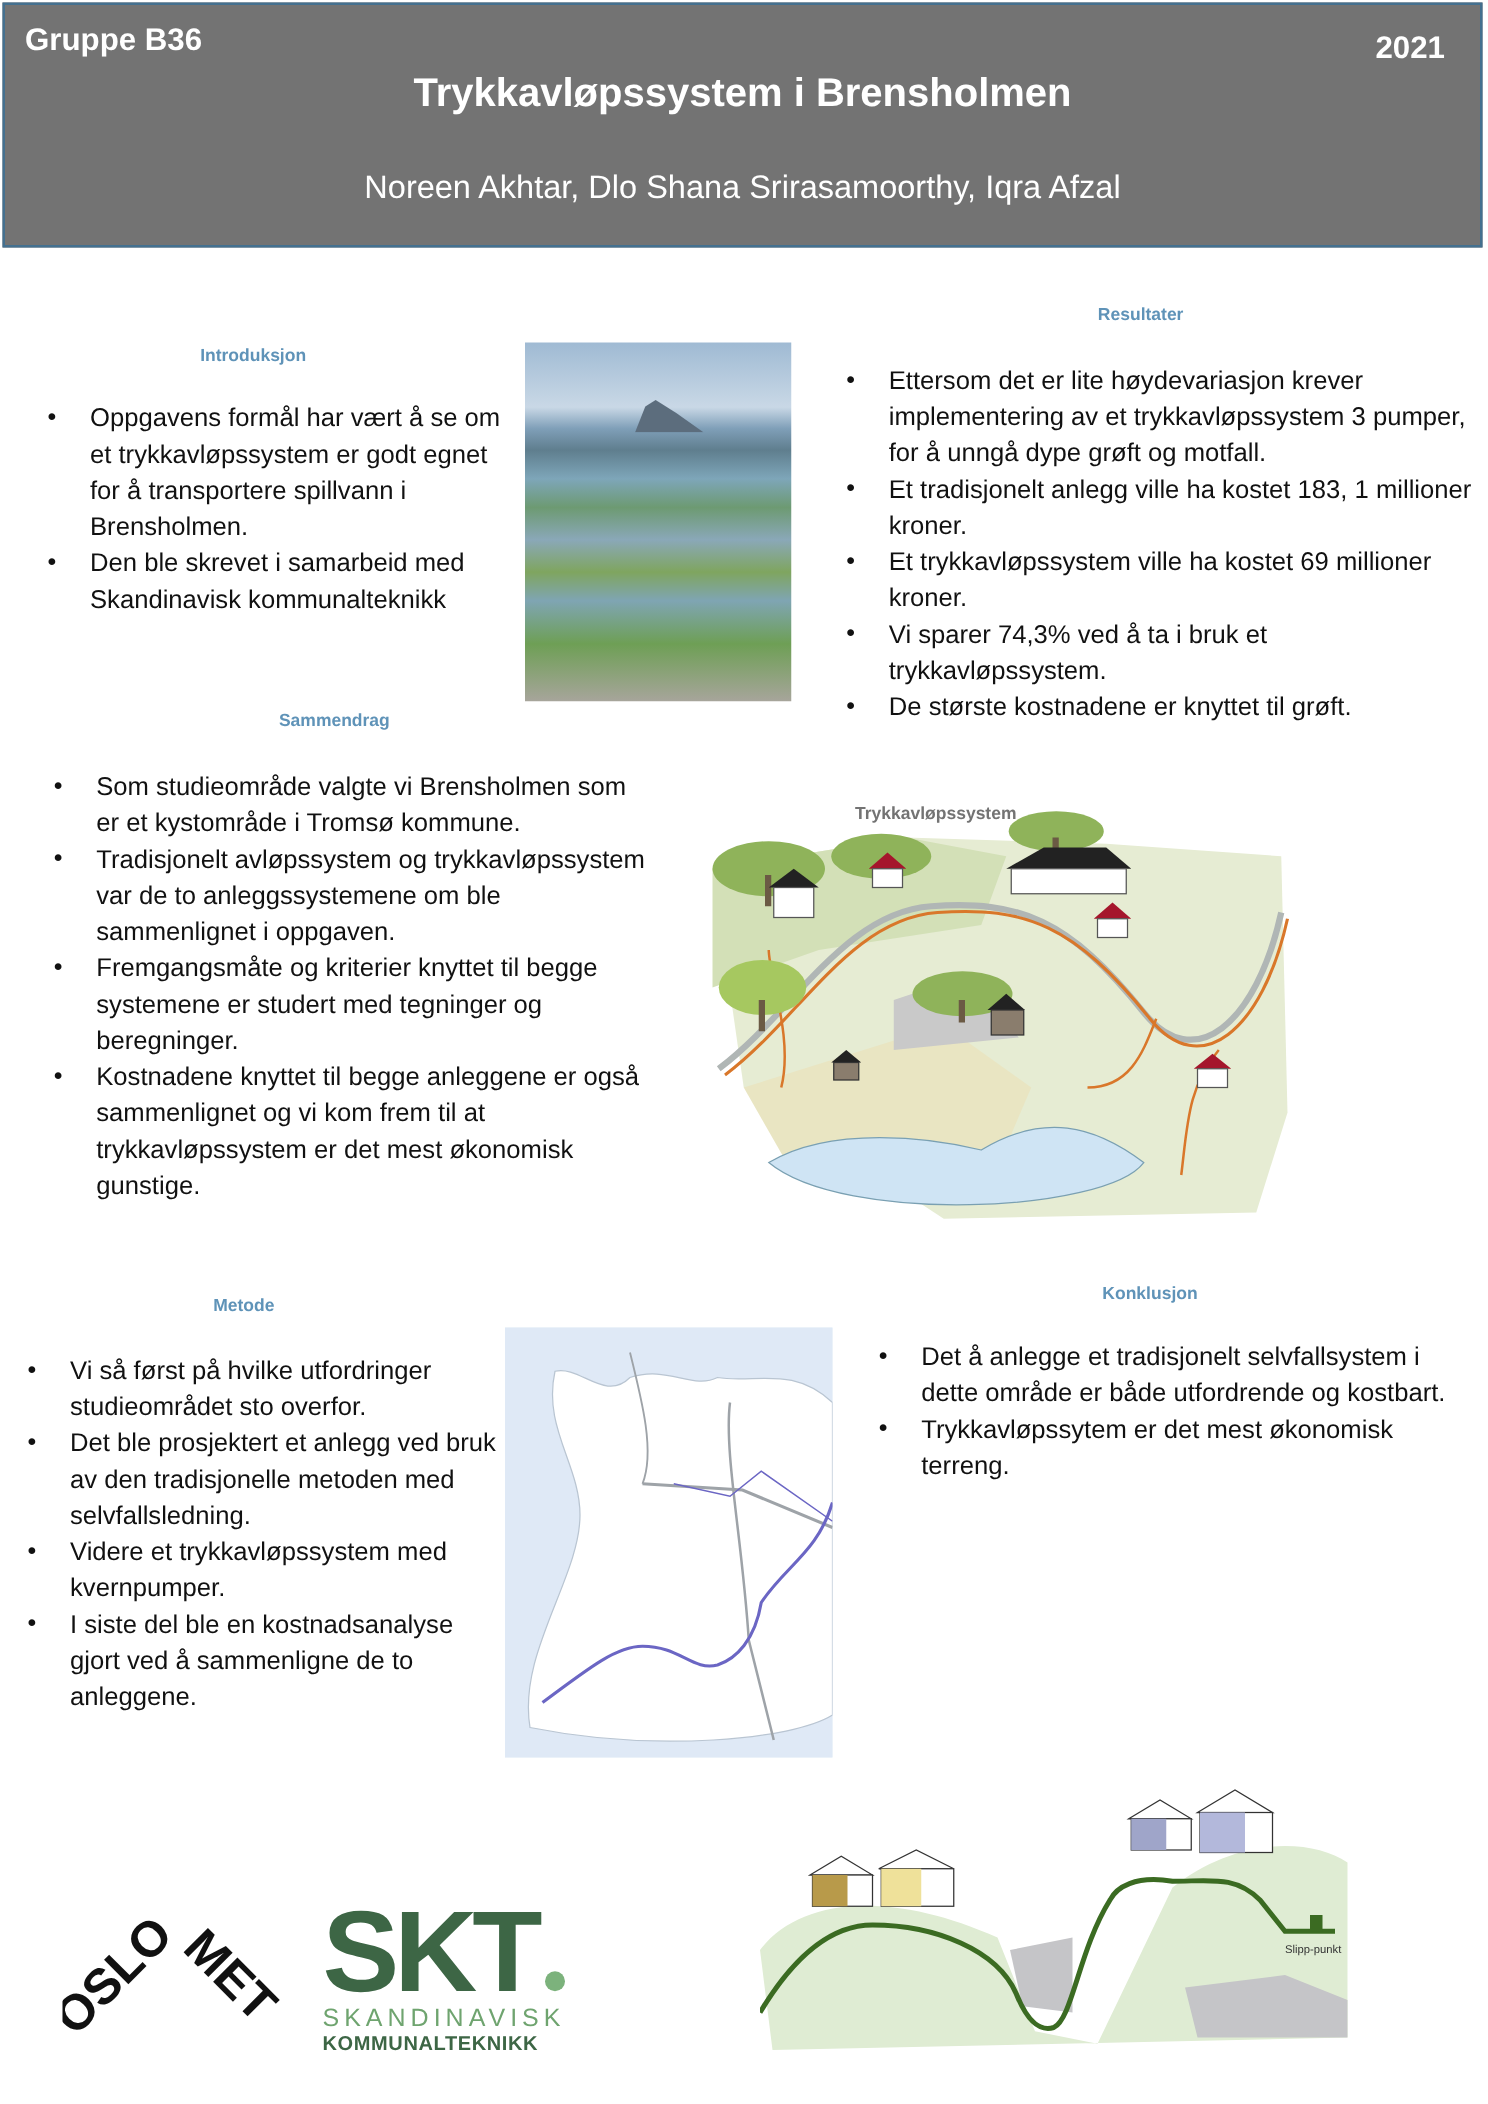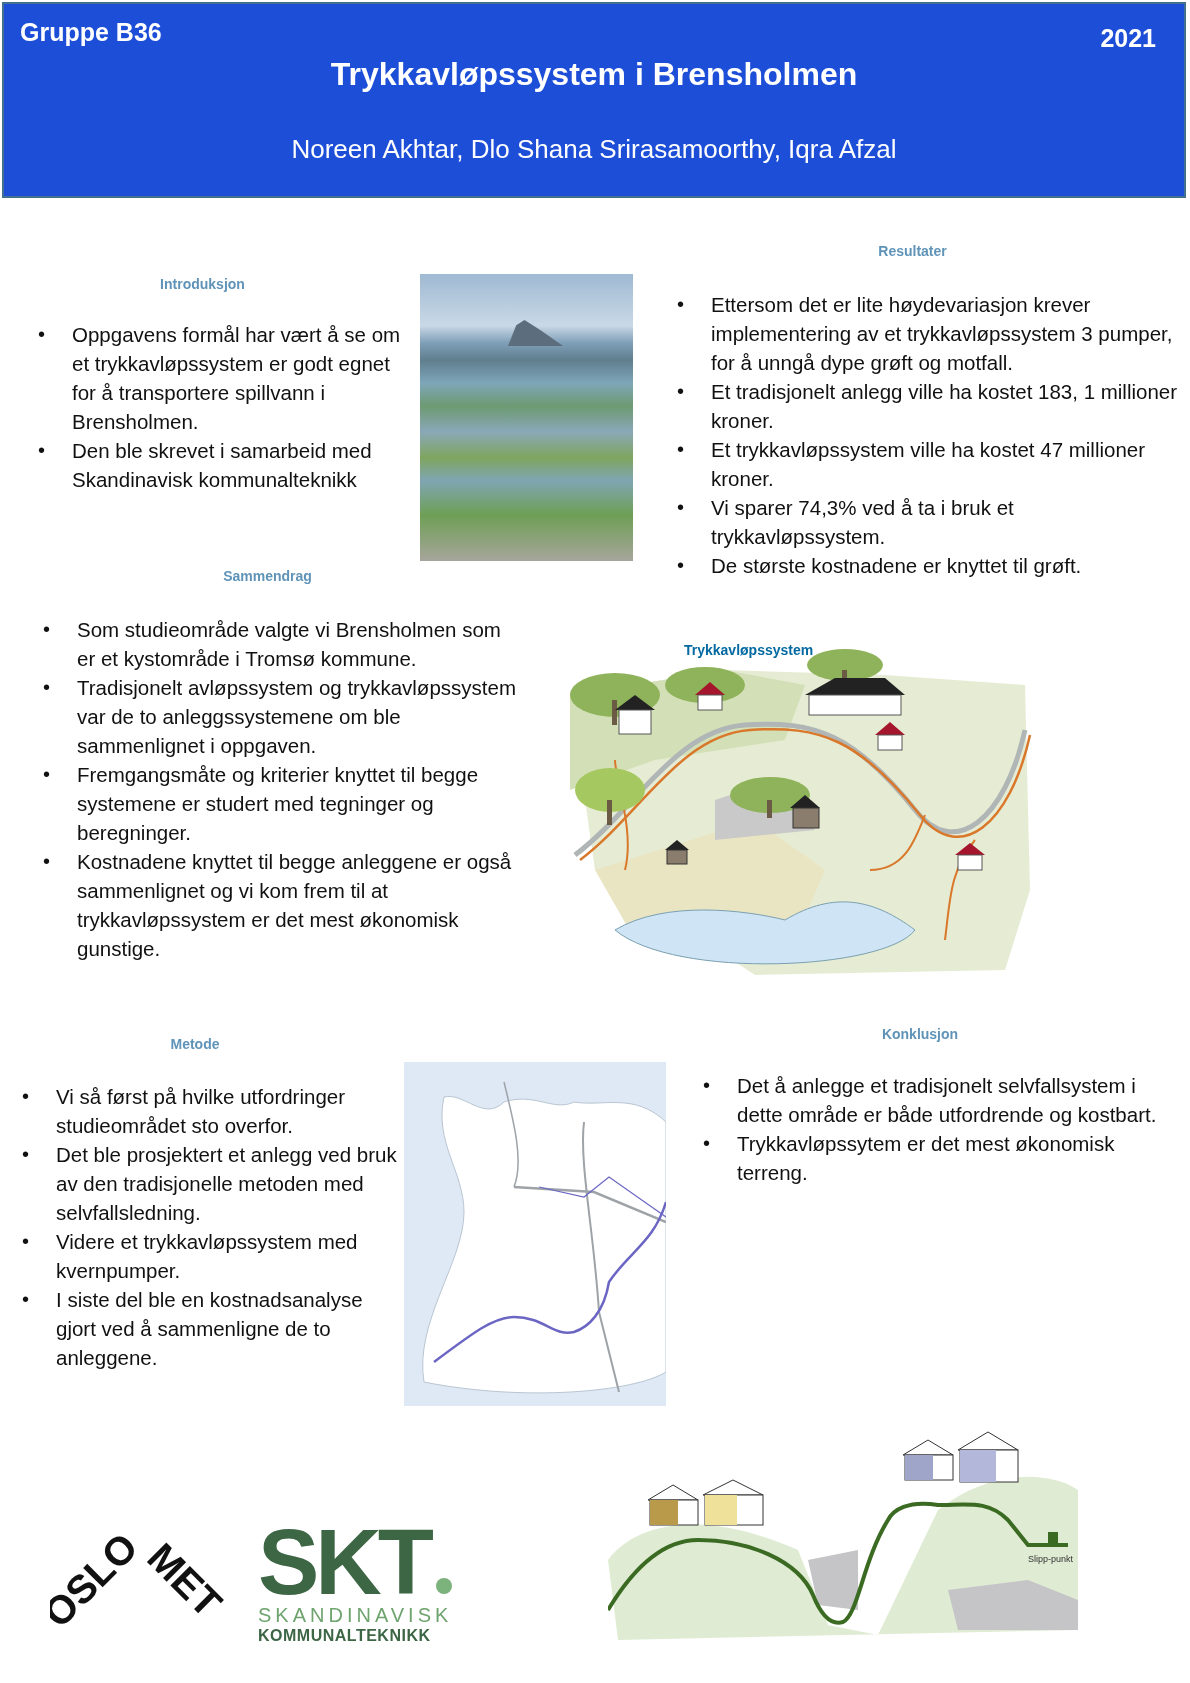--- a/index.html
+++ b/index.html
@@ -1,34 +1,34 @@
 <!DOCTYPE html>
 <html><head>
 <meta charset="utf-8">
 <style>
   html, body { margin:0; padding:0; background:#ffffff; }
   body { width:1190px; height:1683px; position:relative; overflow:hidden;
          font-family:"Liberation Sans", sans-serif; color:#111; }
   .header { position:absolute; left:2px; top:2px; width:1184px; height:196px;
-            background:#1d4ed8; border:2px solid #44708f; box-sizing:border-box; }
+            background:#737373; border:2px solid #44708f; box-sizing:border-box; }
   .group { position:absolute; left:16px; top:14px; color:#fff; font-weight:bold; font-size:25px; }
   .year { position:absolute; right:28px; top:20px; color:#fff; font-weight:bold; font-size:25px; }
   .title { position:absolute; left:0; right:0; top:52px; text-align:center; color:#fff;
            font-weight:bold; font-size:32px; }
   .authors { position:absolute; left:0; right:0; top:130px; text-align:center; color:#fff; font-size:26px; }
   .sec-title { position:absolute; color:#5f93b8; font-weight:bold; font-size:14px; text-align:center; }
   ul.bul { position:absolute; margin:0; padding:0; list-style:none; font-size:20.5px; line-height:29px; }
   ul.bul li { position:relative; padding-left:34px; }
   ul.bul li::before { content:"\2022"; position:absolute; left:0; top:0; font-size:20px; }
   .photo { position:absolute; left:420px; top:274px; width:213px; height:287px;
            background:linear-gradient(180deg,#9fbad3 0%,#c9d8e6 18%,#7f9fb8 24%,#5f7e8e 30%,#7ea6b9 38%,#6d9a72 46%,#8aa8b8 55%,#7fa55f 64%,#7fa5b3 72%,#6e9f55 84%,#a7a59b 100%); }
   .photo .rock { position:absolute; left:88px; top:46px; width:55px; height:26px; background:#5c6d7d;
                  clip-path:polygon(0 100%,15% 20%,30% 0,60% 40%,100% 100%); }
   .diagram { position:absolute; left:555px; top:640px; width:490px; height:370px; }
-  .diag-title { position:absolute; left:684px; top:642px; font-weight:bold; font-size:14px; color:#0369a1; }
+  .diag-title { position:absolute; left:684px; top:642px; font-weight:bold; font-size:14px; color:#737373; }
   .map { position:absolute; left:404px; top:1062px; width:262px; height:344px; background:#dfe9f6; overflow:hidden; }
   .profile { position:absolute; left:608px; top:1410px; width:530px; height:250px; }
   .logo-oslomet { position:absolute; left:50px; top:1530px; width:180px; height:110px; }
   .skt { position:absolute; left:258px; top:1522px; }
   .skt-big { font-size:92px; font-weight:bold; color:#3d6645; line-height:80px; letter-spacing:-4px; }
   .skt-dot { display:inline-block; width:16px; height:16px; border-radius:50%; background:#7cb27c; margin-left:6px; }
   .skt-l1 { font-size:20px; letter-spacing:4px; color:#6fa46f; margin-top:2px; }
   .skt-l2 { font-size:16px; color:#3d6645; font-weight:bold; letter-spacing:0.5px; }
 </style>
 </head>
@@ -56,21 +56,21 @@
   <li>Som studieområde valgte vi Brensholmen som er et kystområde i Tromsø kommune.</li>
   <li>Tradisjonelt avløpssystem og trykkavløpssystem var de to anleggssystemene om ble sammenlignet i oppgaven.</li>
   <li>Fremgangsmåte og kriterier knyttet til begge systemene er studert med tegninger og beregninger.</li>
   <li>Kostnadene knyttet til begge anleggene er også sammenlignet og vi kom frem til at trykkavløpssystem er det mest økonomisk gunstige.</li>
 </ul>
 
 <div class="sec-title" style="left:790px;top:243px;width:245px;">Resultater</div>
 <ul class="bul" style="left:677px;top:290px;width:510px;">
   <li>Ettersom det er lite høydevariasjon krever implementering av et trykkavløpssystem 3 pumper, for å unngå dype grøft og motfall.</li>
   <li>Et tradisjonelt anlegg ville ha kostet 183, 1 millioner kroner.</li>
-  <li>Et trykkavløpssystem ville ha kostet 47 millioner kroner.</li>
+  <li>Et trykkavløpssystem ville ha kostet 69 millioner kroner.</li>
   <li>Vi sparer 74,3% ved å ta i bruk et trykkavløpssystem.</li>
   <li>De største kostnadene er knyttet til grøft.</li>
 </ul>
 
 <div class="diag-title">Trykkavløpssystem</div>
 <svg class="diagram" viewBox="0 0 490 370">
   <polygon points="15,55 170,30 330,35 470,45 475,250 450,330 200,335 40,230" fill="#e6ecd3"></polygon>
   <polygon points="15,55 170,30 250,45 230,100 100,120 15,150" fill="#d3e0b7"></polygon>
   <polygon points="40,230 200,180 270,230 240,300 80,300" fill="#e9e5c2"></polygon>
   <path d="M60,290 C110,260 190,270 230,280 C280,250 320,260 360,290 C330,330 120,340 60,290 Z" fill="#cfe4f4" stroke="#7aa0b2"></path>

